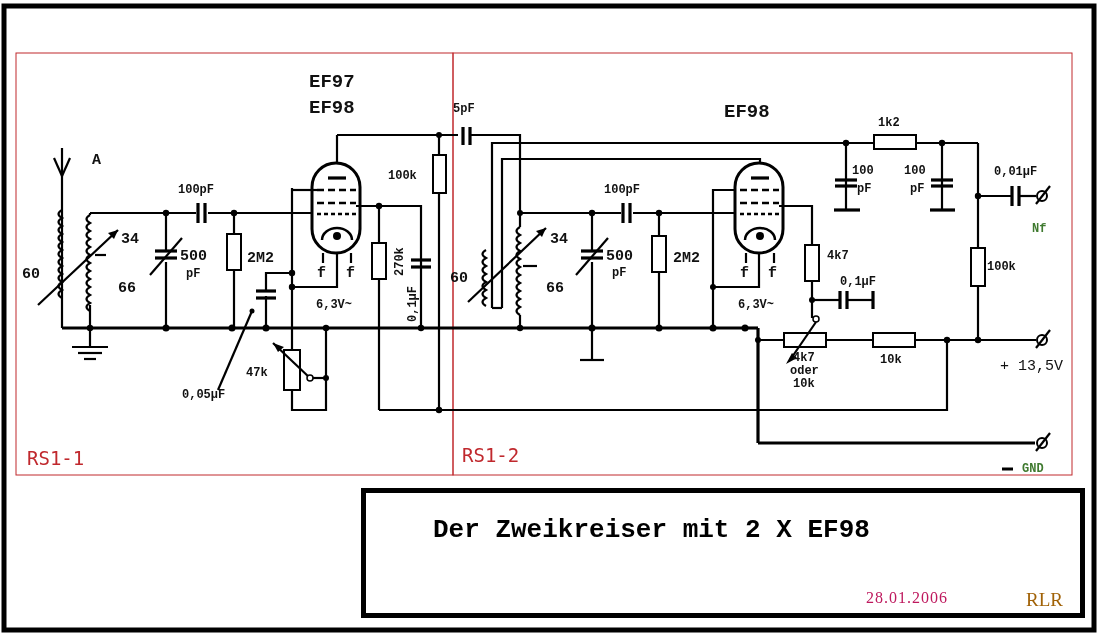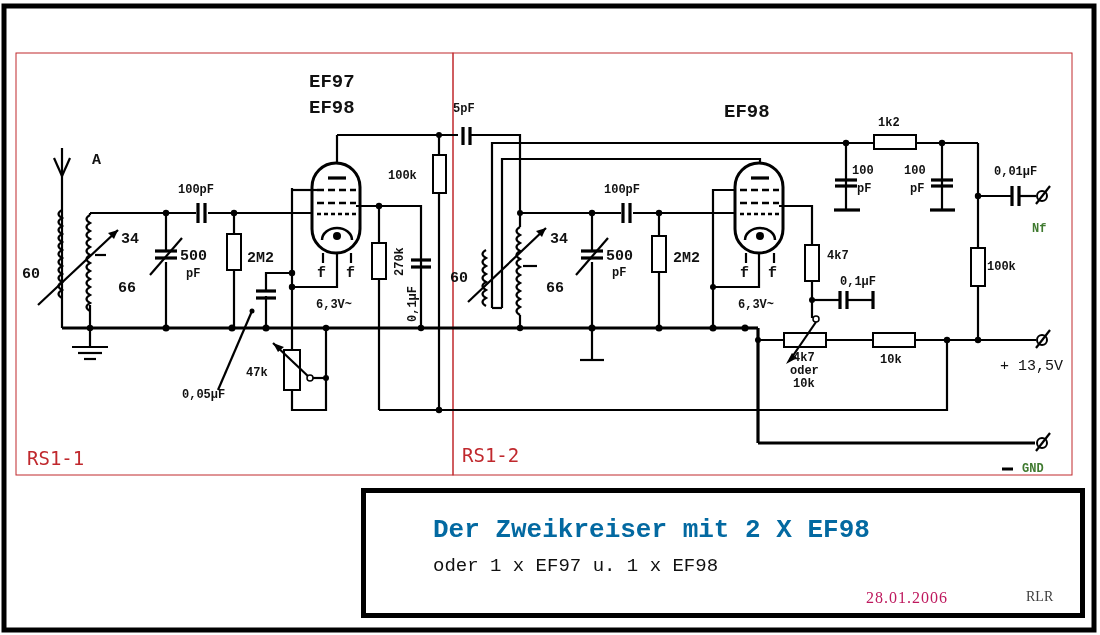--- a/index.html
+++ b/index.html
@@ -10,24 +10,24 @@
   .lbl-md{font-size:15px;}
   .lbl-sm{font-size:12px;}
   .red{fill:#c0282d;font-weight:normal;font-size:19px;}
   .green{fill:#3f7a2f;font-size:12px;}
   .w{stroke:#000;stroke-width:2.2;fill:none;}
   .wb{stroke:#000;stroke-width:3.2;fill:none;}
   .cap{stroke:#000;stroke-width:3.2;}
   .res{fill:#fff;stroke:#000;stroke-width:2;}
   .dot{fill:#000;}
   .title-box{position:absolute;left:361px;top:488px;width:724px;height:130px;border:5px solid #000;box-sizing:border-box;background:#fff;}
-  .t1{position:absolute;left:67px;top:22px;font-family:"Liberation Mono","DejaVu Sans Mono",monospace;font-weight:bold;font-size:26px;color:#0369a1;}
+  .t1{position:absolute;left:67px;top:22px;font-family:"Liberation Mono","DejaVu Sans Mono",monospace;font-weight:bold;font-size:26px;color:#000000;}
   .t2{position:absolute;left:67px;top:62px;font-family:"Liberation Mono","DejaVu Sans Mono",monospace;font-size:19px;color:#111;}
   .t3{position:absolute;left:500px;top:96px;font-family:"Liberation Serif","DejaVu Serif",serif;font-size:16px;color:#be185d;letter-spacing:1px;}
-  .t4{position:absolute;left:660px;top:96px;font-family:"Liberation Serif","DejaVu Serif",serif;font-size:14px;color:#404040;}
+  .t4{position:absolute;left:660px;top:96px;font-family:"Liberation Serif","DejaVu Serif",serif;font-size:19px;color:#a16207;}
 </style>
 </head>
 <body>
 
 <svg id="schem" width="1100" height="635" viewBox="0 0 1100 635">
 
   <rect x="4" y="6" width="1090" height="624" fill="none" stroke="#000" stroke-width="5"></rect>
 
   <rect x="16" y="53" width="437" height="422" fill="none" stroke="#c0282d" stroke-width="1"></rect>
   <rect x="453" y="53" width="619" height="422" fill="none" stroke="#c0282d" stroke-width="1"></rect>
@@ -301,16 +301,15 @@
       <circle cx="1042" cy="443" r="5" fill="#fff" stroke="#000" stroke-width="2"></circle>
       <line class="w" x1="1036" y1="451" x2="1050" y2="433"></line>
     </g>
     <line x1="1002" y1="469" x2="1013" y2="469" stroke="#000" stroke-width="3"></line>
     <text class="lbl green" x="1022" y="472">GND</text>
   </g>
 </svg>
 
 <div class="title-box">
   <div class="t1">Der Zweikreiser mit 2 X EF98</div>
-  <div class="t2">oder 1 x EF97 u. 1 x EF98</div>
   <div class="t3">28.01.2006</div>
   <div class="t4">RLR</div>
 </div>
 
 </body></html>

